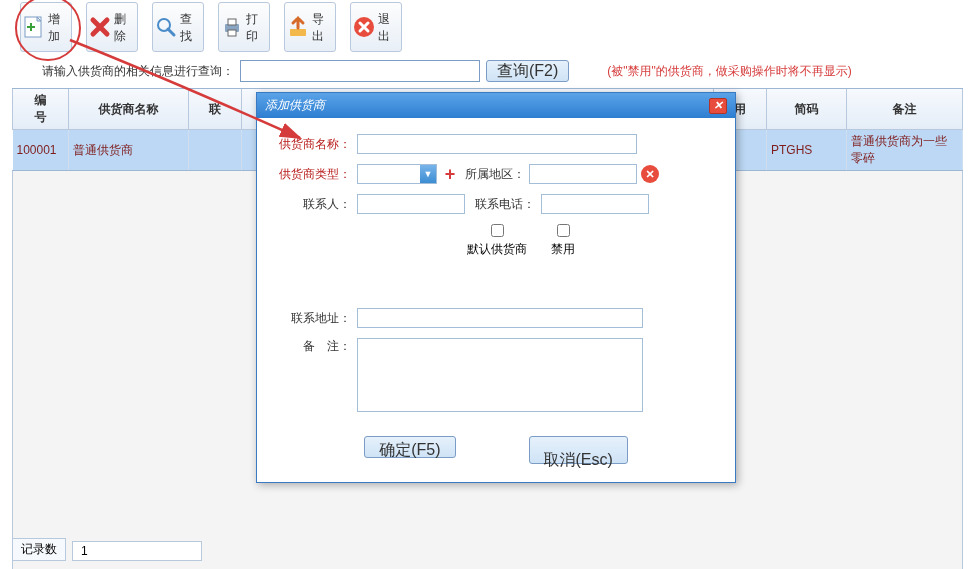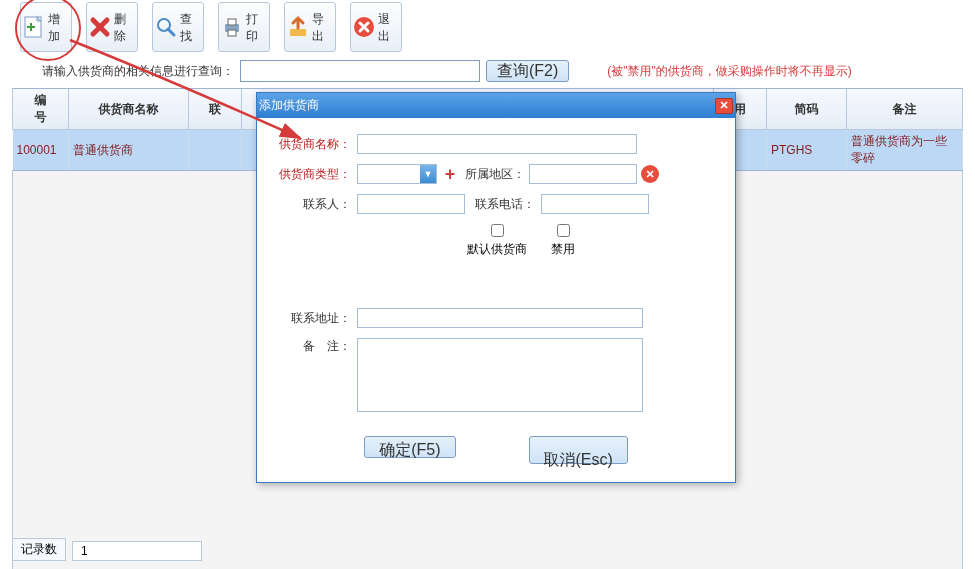--- a/index.html
+++ b/index.html
@@ -143,25 +143,26 @@
       top: 92px;
       width: 480px;
       border: 1px solid #3a7ac2;
       background: #fff;
       box-shadow: 2px 2px 8px rgba(0,0,0,0.3);
       z-index: 10;
     }
     .dialog-title {
       background: linear-gradient(#5aa3e8, #2e7ed1);
       color: #fff;
-      padding: 4px 2px;
+      padding: 4px 8px;
       display: flex;
       justify-content: space-between;
       align-items: center;
       font-size: 12px;
+      font-style: italic;
     }
     .dialog-close {
       width: 18px;
       height: 16px;
       background: #e74c3c;
       border: 1px solid #b03428;
       border-radius: 2px;
       color: #fff;
       display: flex;
       align-items: center;

